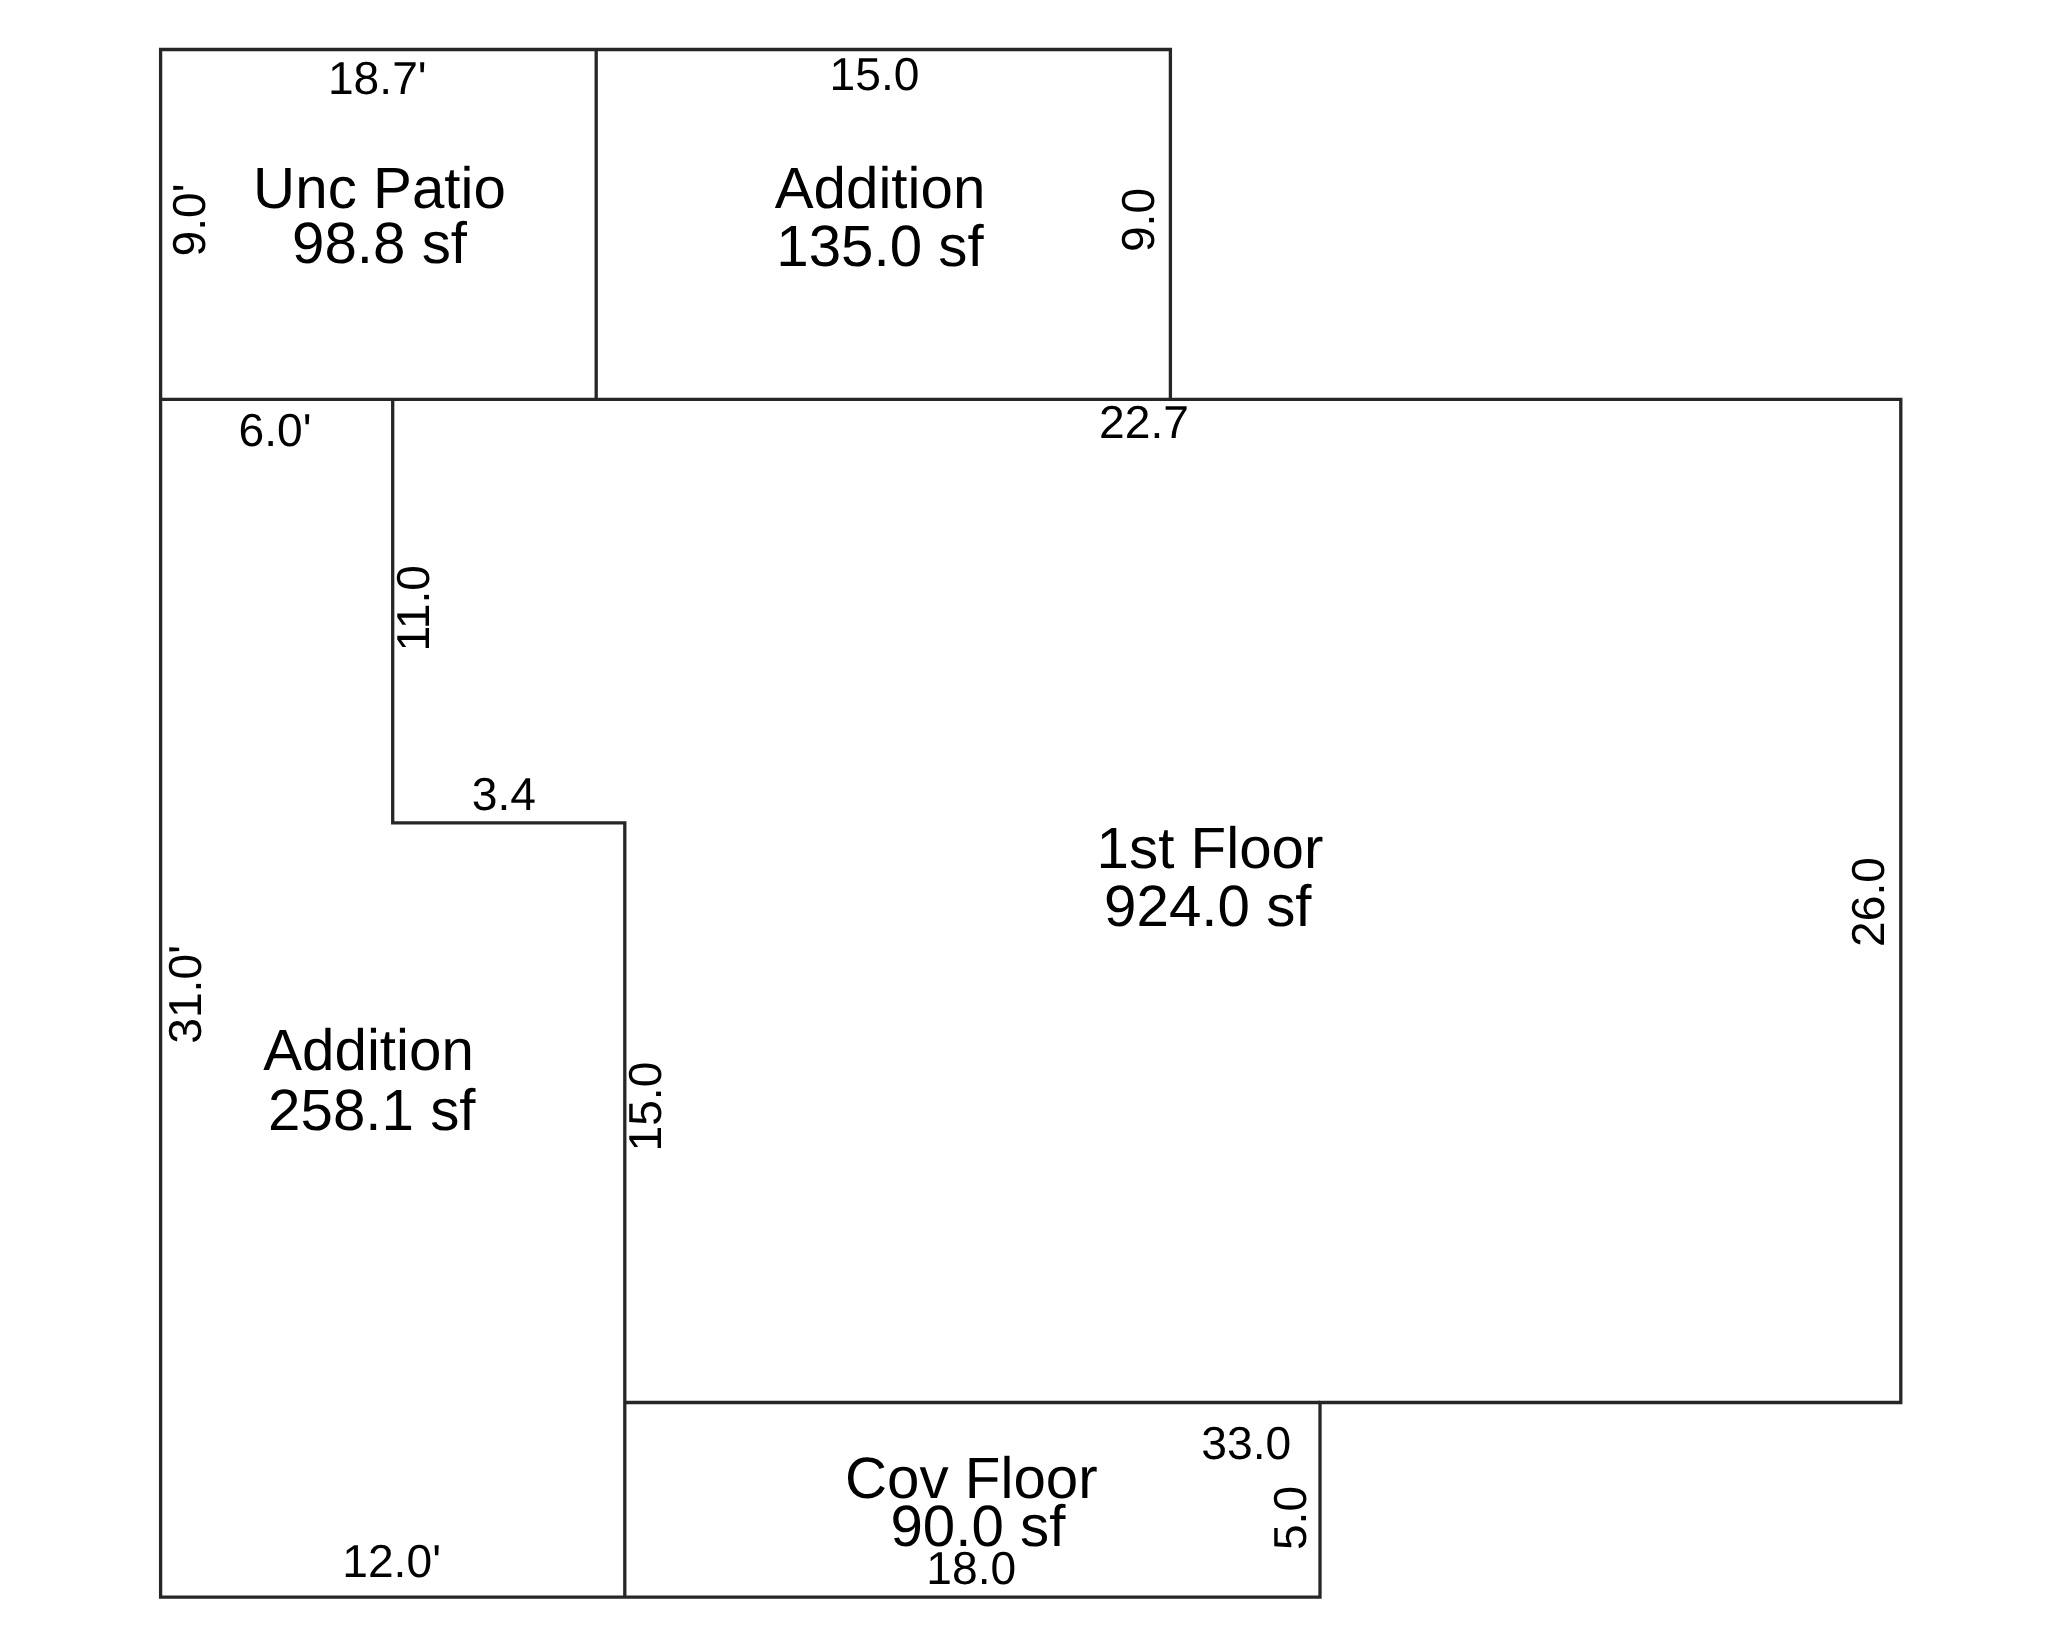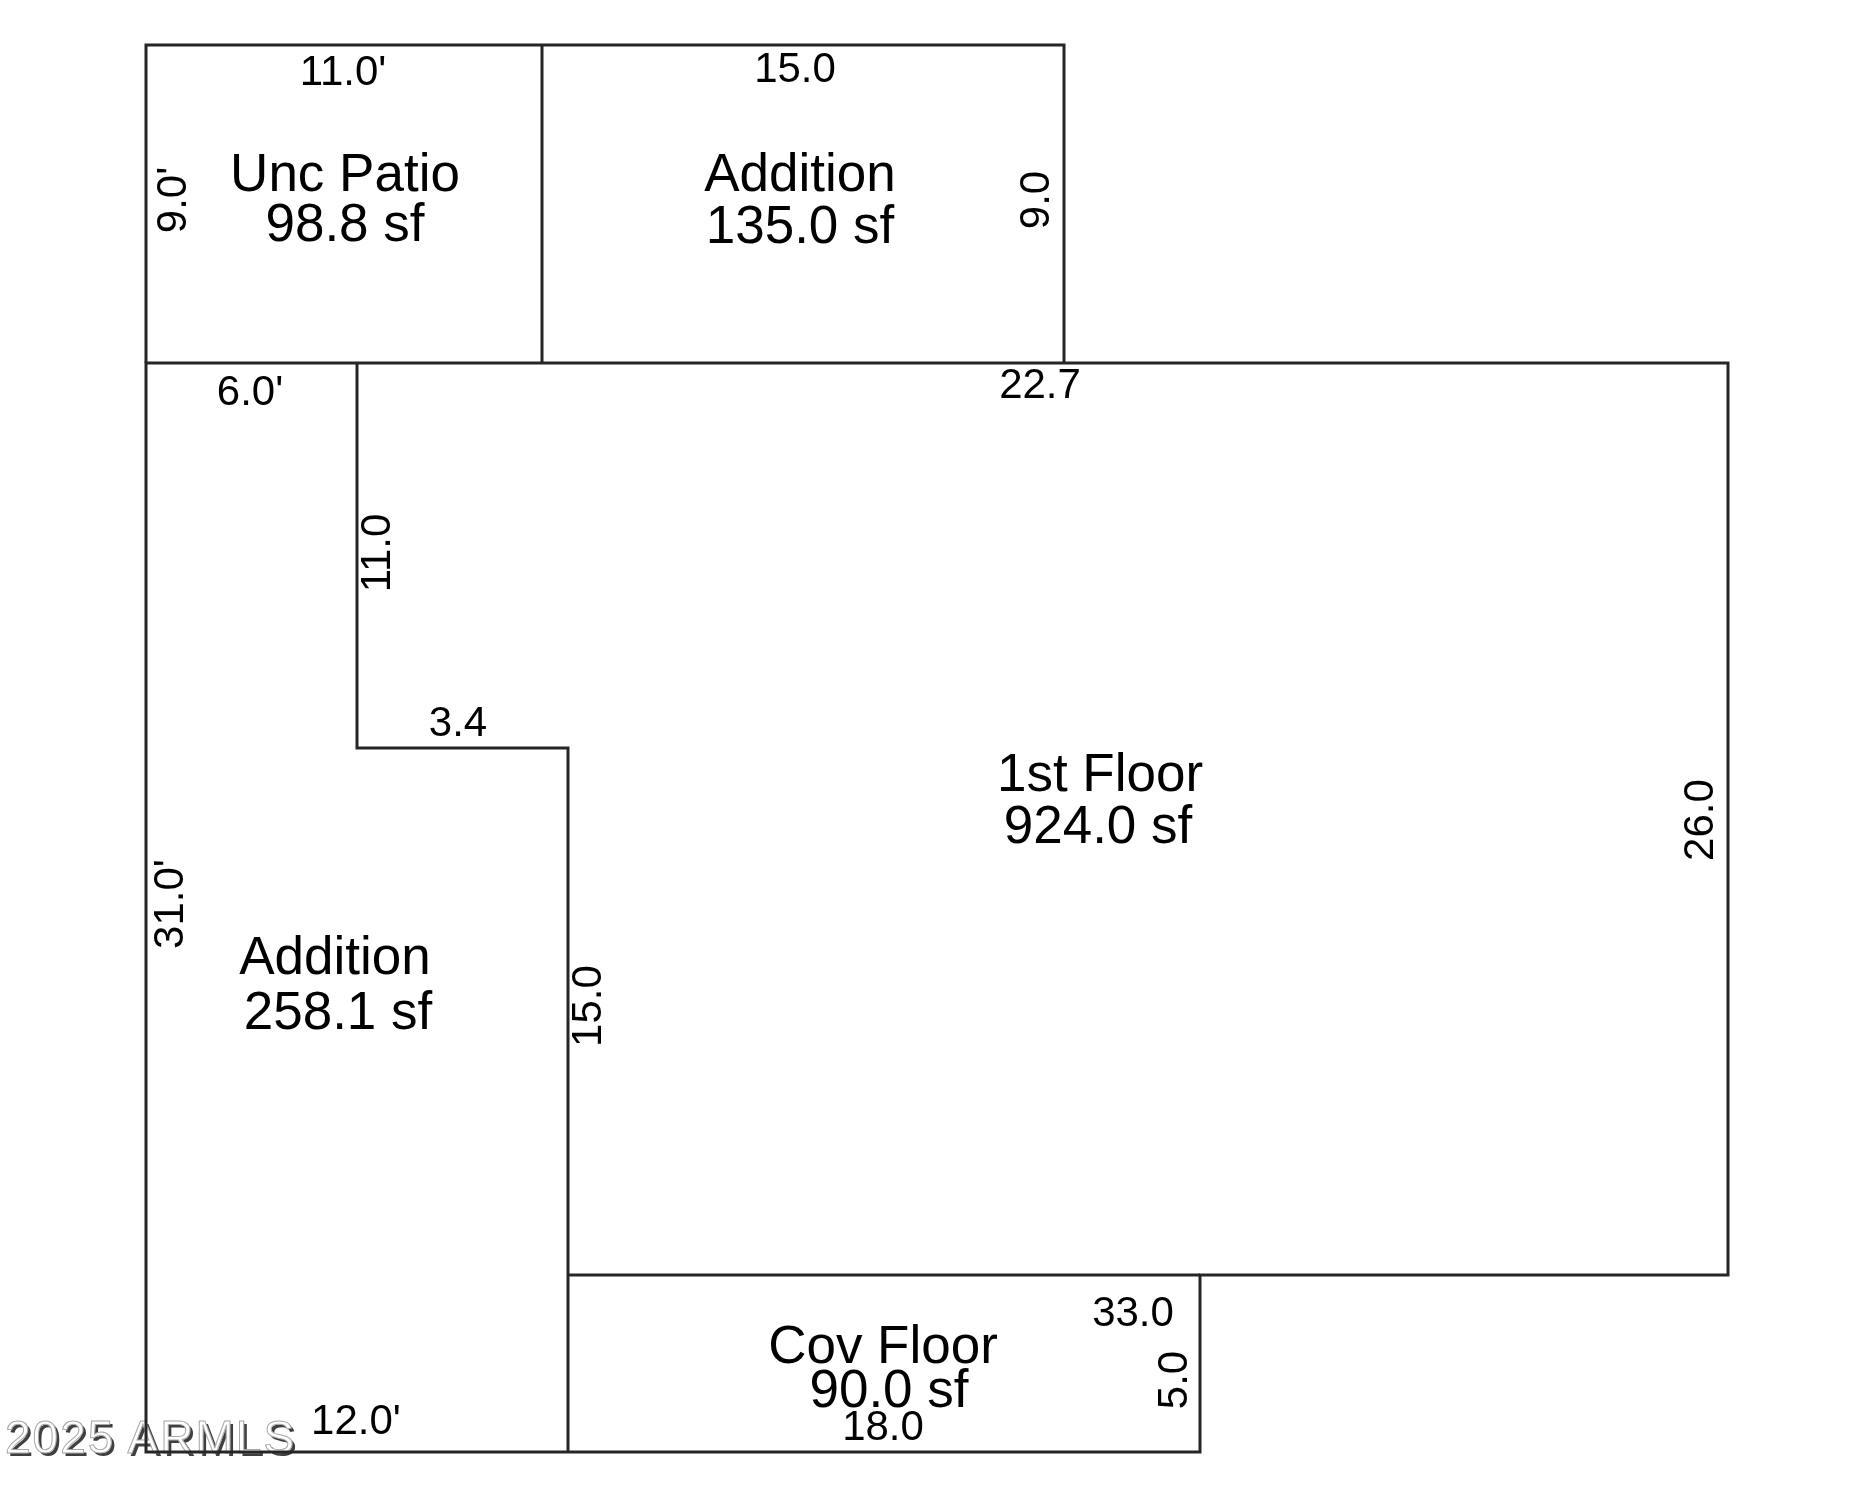--- a/index.html
+++ b/index.html
@@ -52,31 +52,30 @@
     -webkit-text-stroke: 1px var(--wm-outline, #a8a8a8);
     text-shadow: 3px 3px 0 var(--wm-shadow, #3f3f3f);
     white-space: nowrap;
   }
 </style>
 </head>
 <body>
 
 <div class="plan-canvas">
 
-  <div class="watermark">2025 ARMLS</div>
 
   <svg width="1875" height="1500" viewBox="0 0 1875 1500">
     <path d="M146,363 L146,45 L1064,45 L1064,363"></path>
     <path d="M542,45 L542,363"></path>
     <path d="M146,363 L1728,363 L1728,1275 L1200,1275 L1200,1452 L146,1452 Z"></path>
     <path d="M357,363 L357,748 L568,748 L568,1452"></path>
     <path d="M568,1275 L1200,1275"></path>
   </svg>
 
-  <div class="label" style="left:343px; top:71px">11.0'</div>
+  <div class="label" style="left:343px; top:71px">18.7'</div>
   <div class="label v" style="left:172px; top:200px">9.0'</div>
   <div class="label room" style="left:345px; top:172px">Unc Patio</div>
   <div class="label room" style="left:345px; top:222px">98.8 sf</div>
 
   <div class="label" style="left:795px; top:68px">15.0</div>
   <div class="label v" style="left:1035px; top:200px">9.0</div>
   <div class="label room" style="left:800px; top:172px">Addition</div>
   <div class="label room" style="left:800px; top:224px">135.0 sf</div>
 
   <div class="label" style="left:1040px; top:384px">22.7</div>

